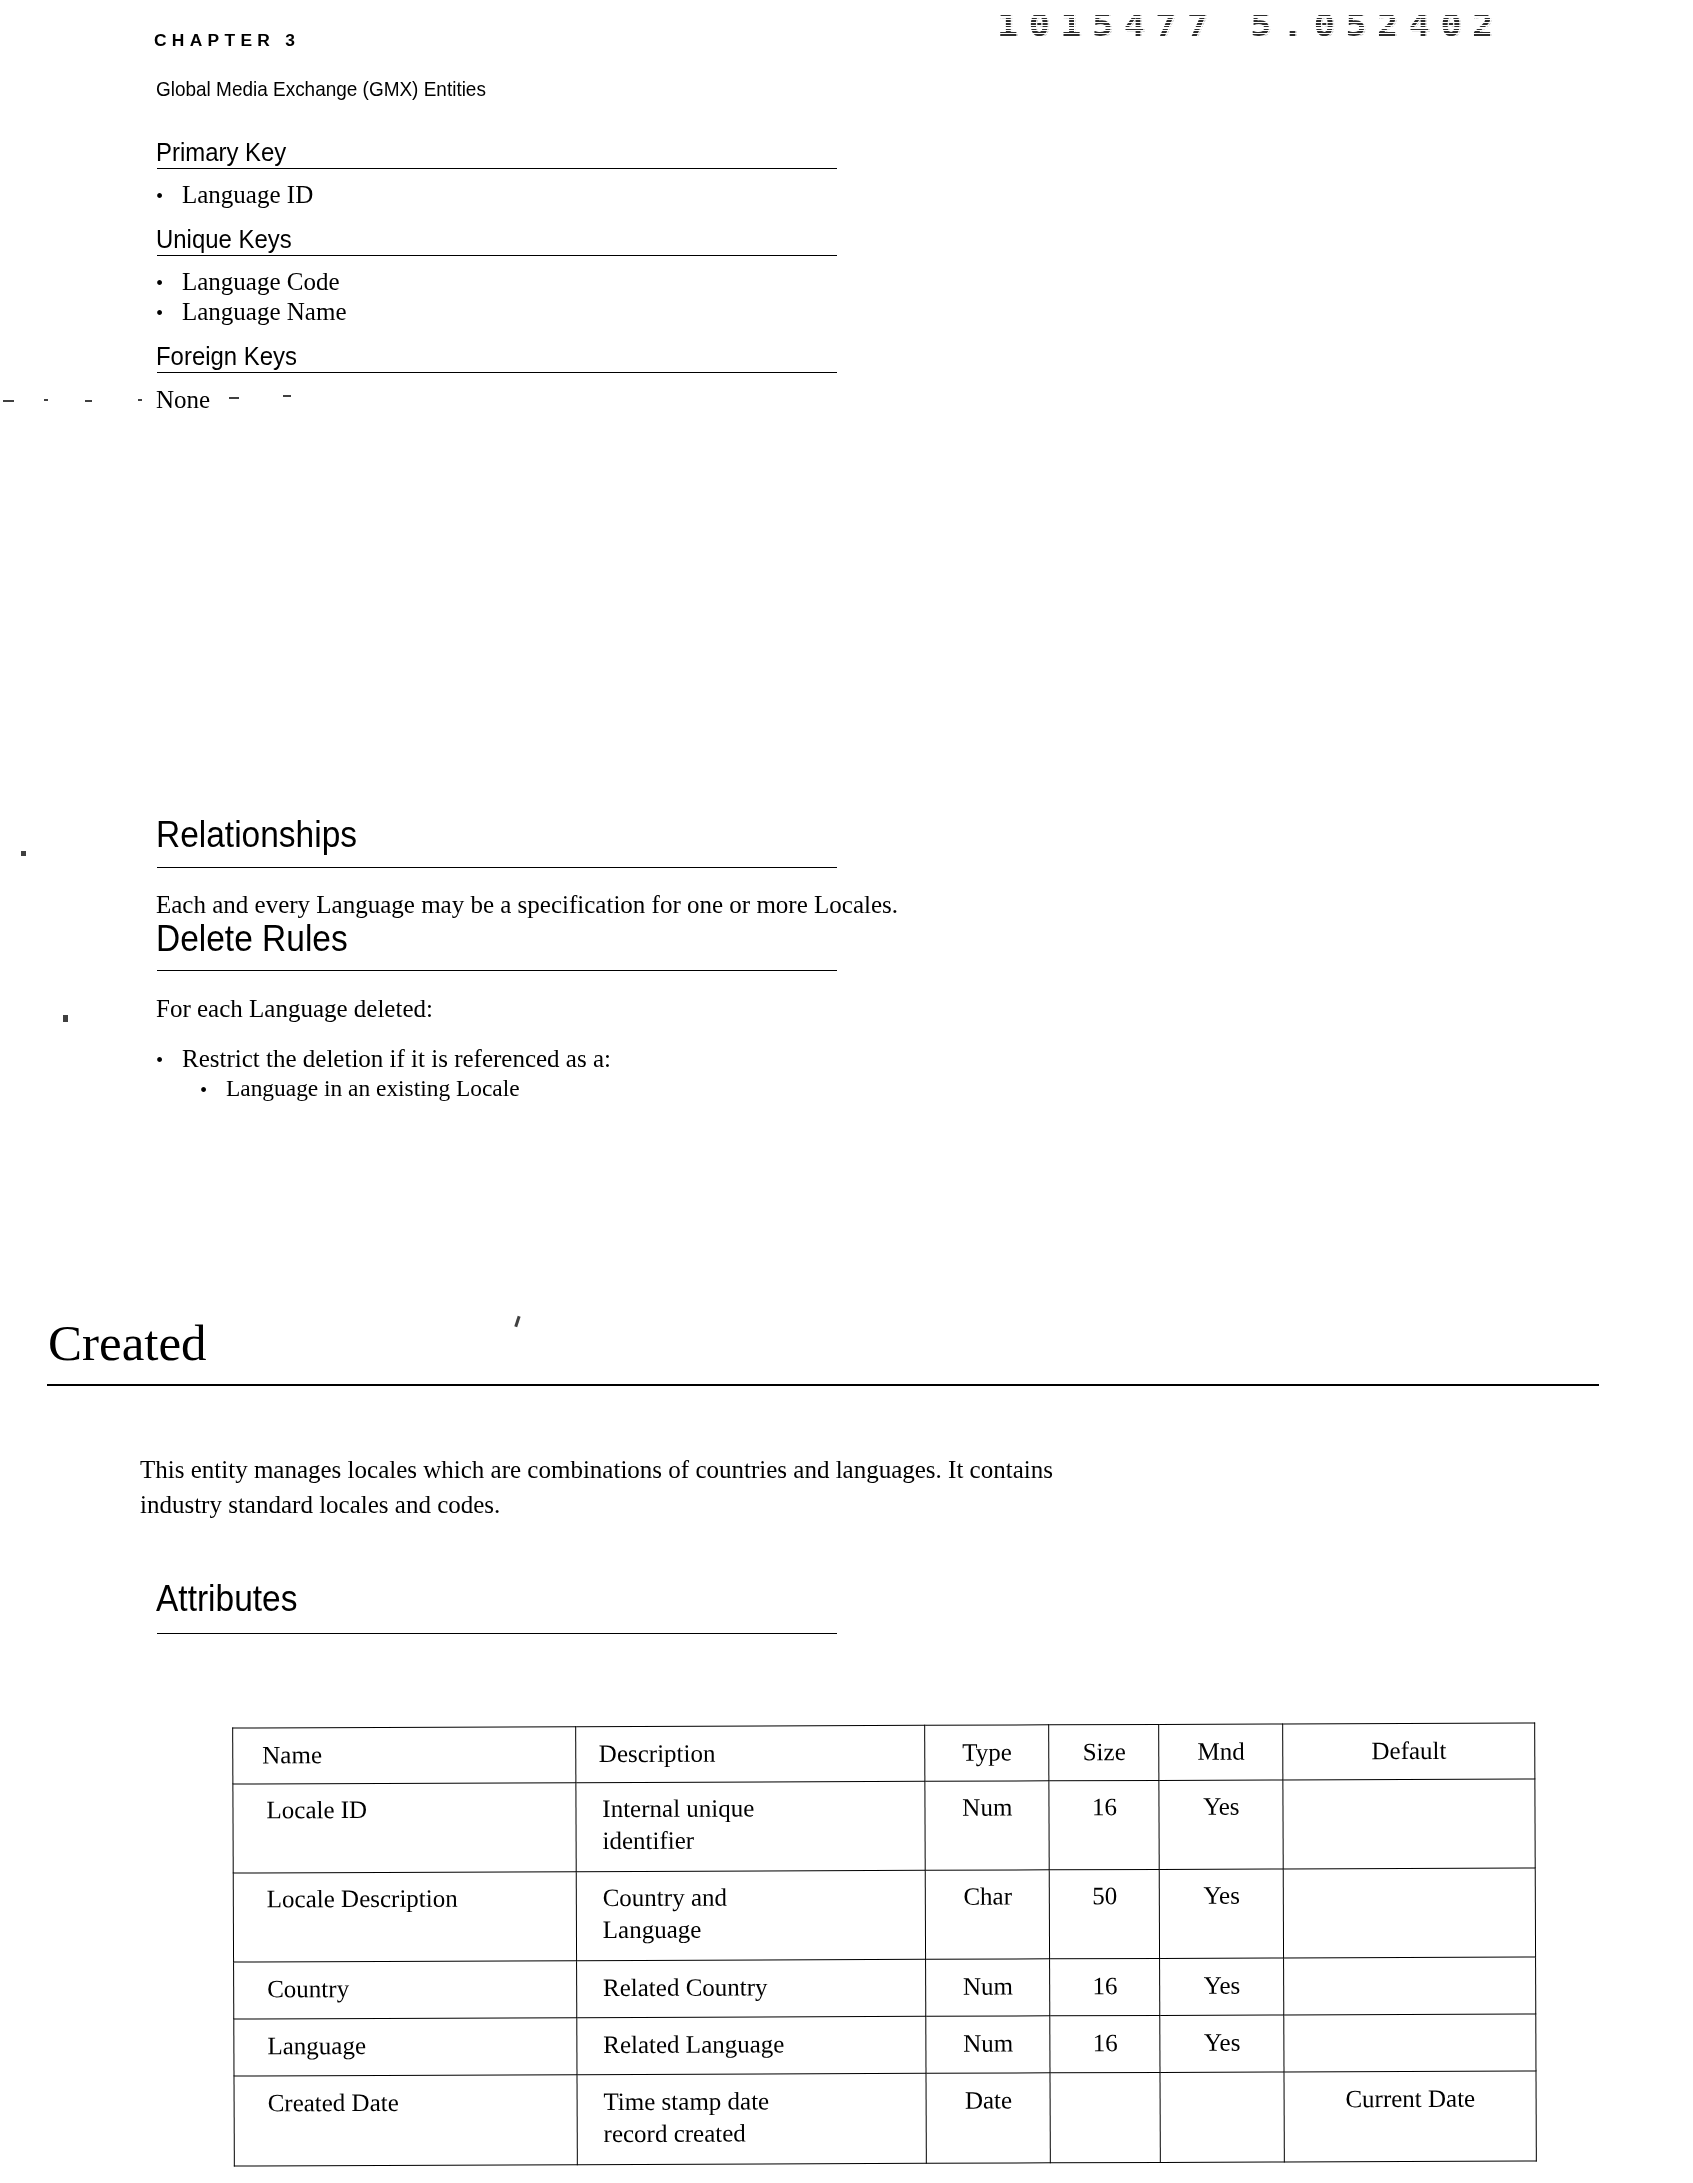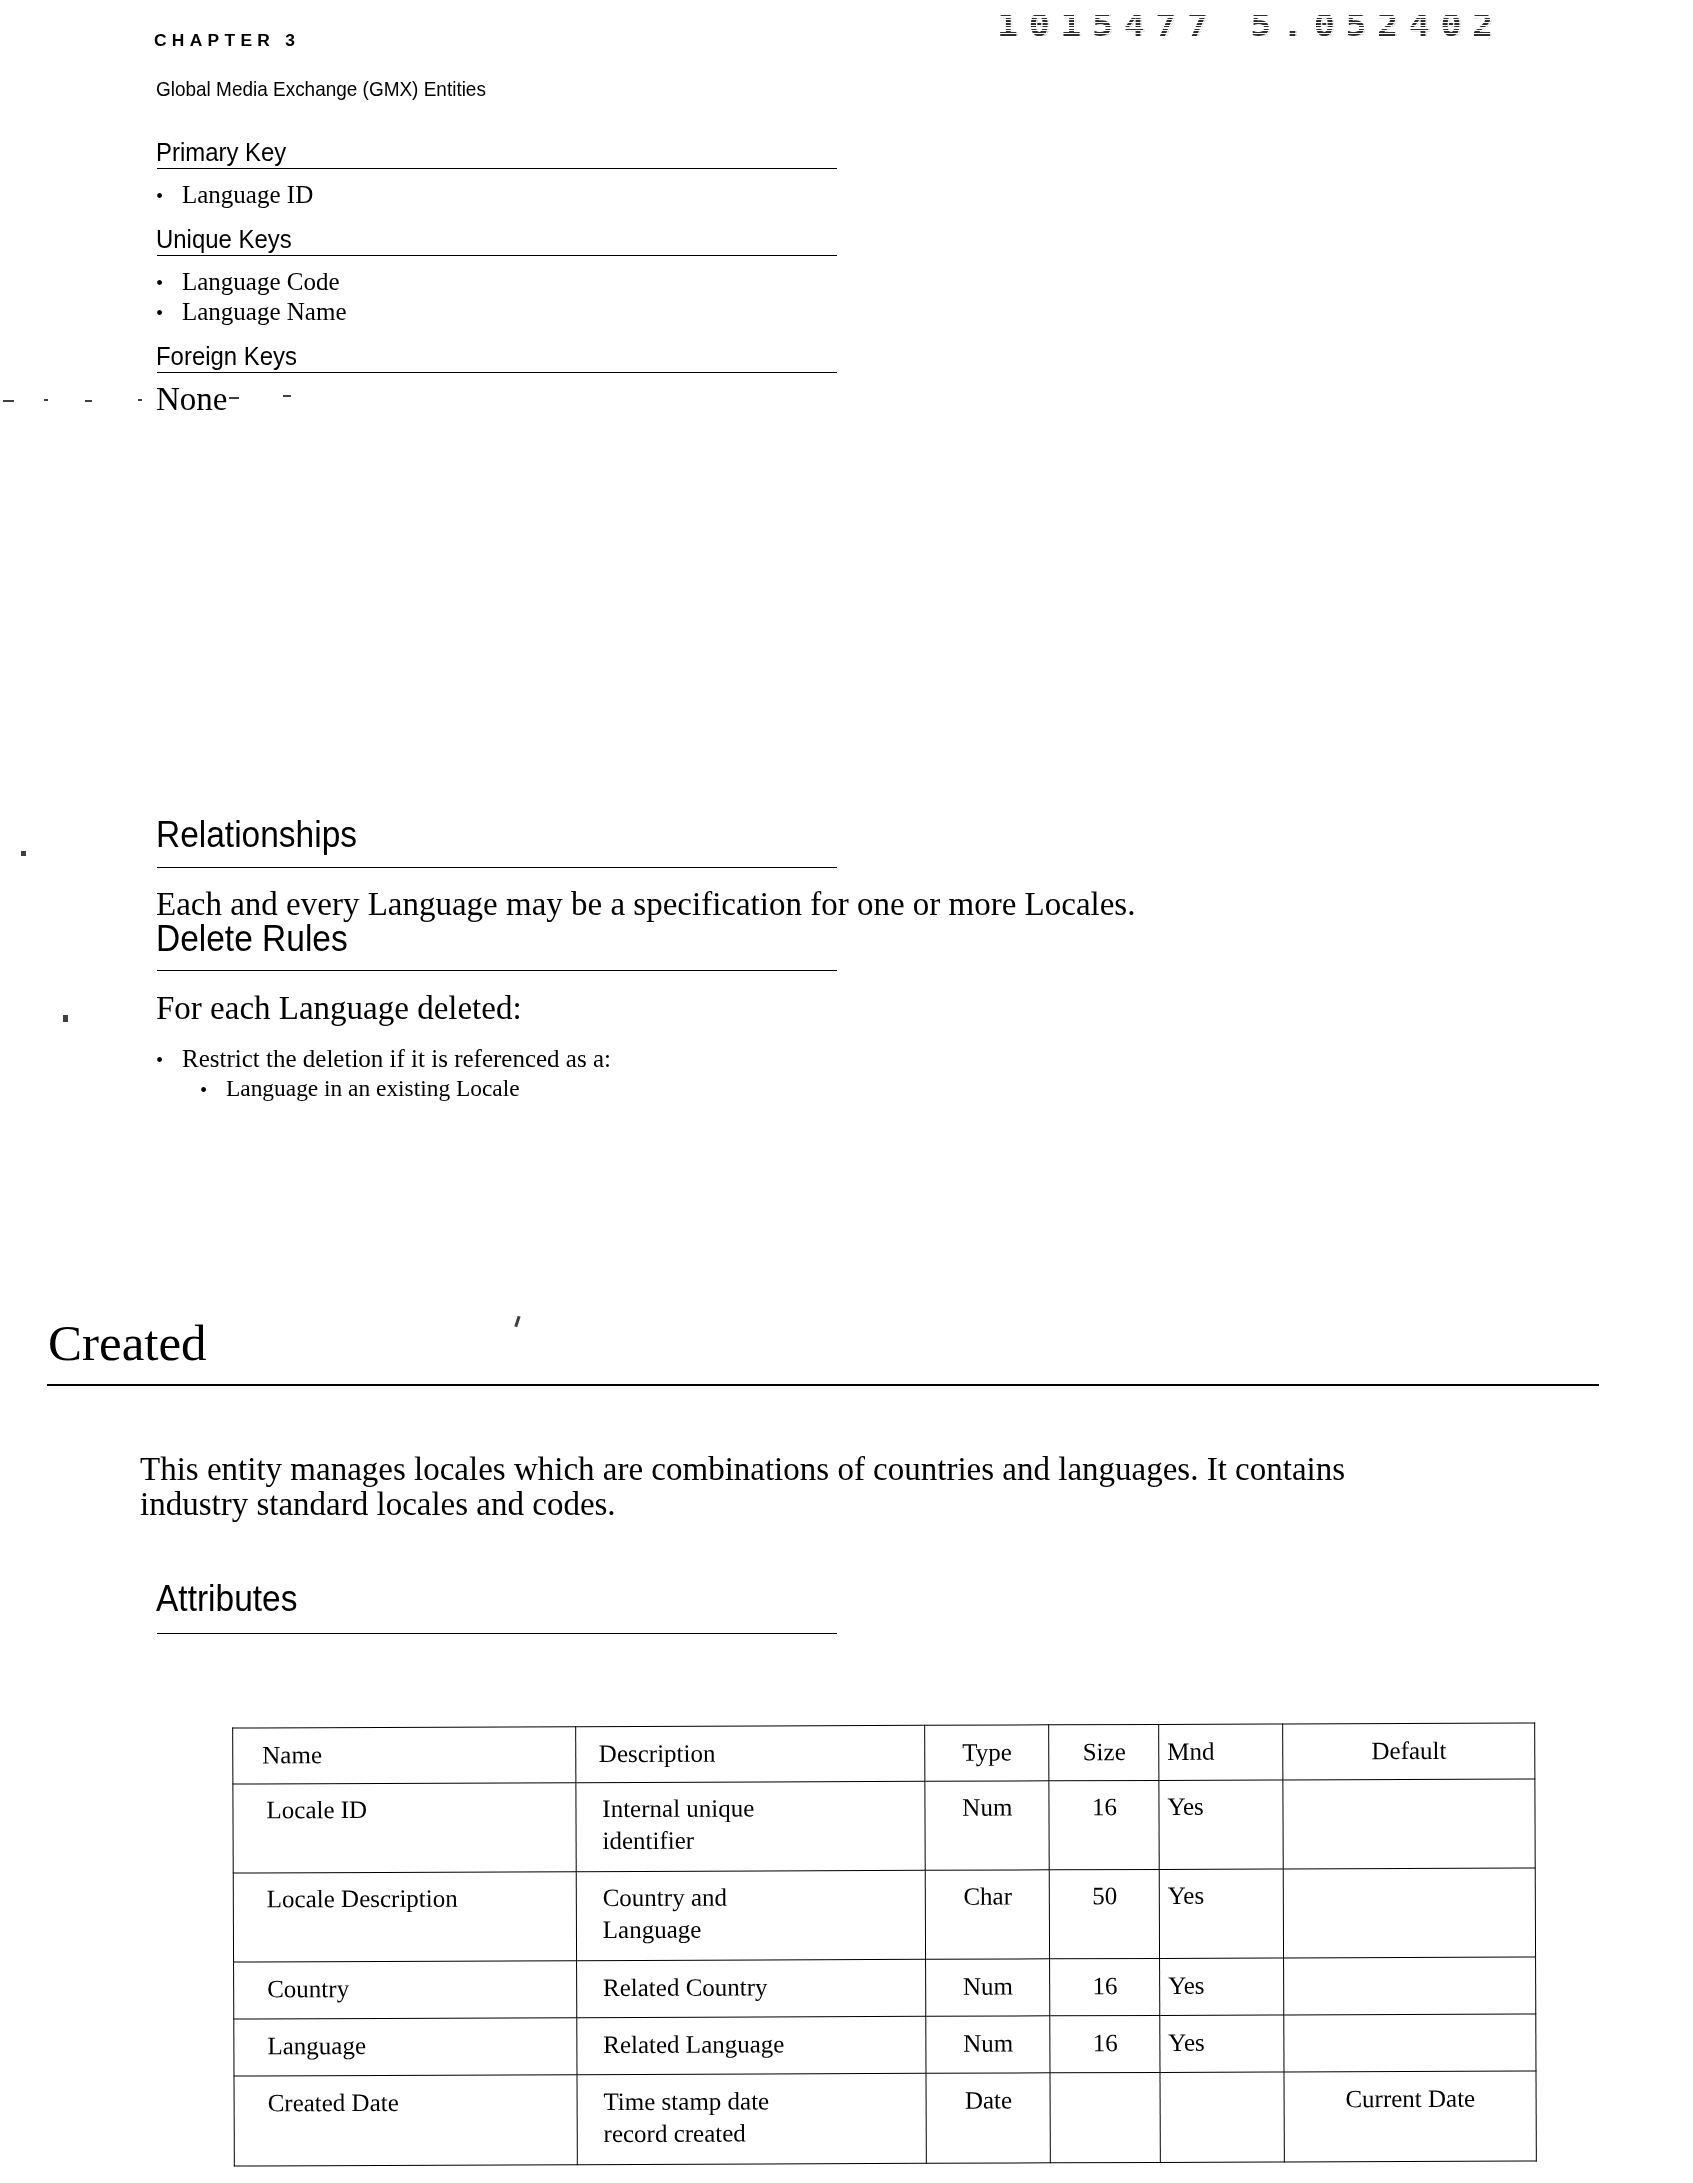--- a/index.html
+++ b/index.html
@@ -94,21 +94,21 @@
   .rule {
     position: absolute;
     height: 0;
     border-top: 1.5px solid #000;
   }
   .rule.thick { border-top-width: 2.3px; }
 
   .para {
     position: absolute;
     font-family: "Liberation Serif", "DejaVu Serif", serif;
-    font-size: 33px;
+    font-size: 25px;
     line-height: 35px;
     white-space: pre-line;
   }
 
   .bullet-row {
     position: absolute;
     display: flex;
     align-items: flex-start;
     font-family: "Liberation Serif", "DejaVu Serif", serif;
     font-size: 25px;
@@ -144,21 +144,21 @@
     border: 1.5px solid #000;
     padding: 10.6px 7.6px 13.6px 7.6px;
     vertical-align: top;
     line-height: 32px;
   }
   .attr-table tr.head td { padding-bottom: 12px; }
   .c-name   { width: 317px; padding-left: 33px !important; }
   .c-desc   { width: 332px; padding-left: 26px !important; }
   .c-type   { width: 113px; text-align: center; }
   .c-size   { width: 98px; text-align: center; }
-  .c-mnd    { width: 113px; }
+  .c-mnd    { width: 113px; text-align: center; }
   .c-def    { width: 249px; text-align: center; }
   .attr-table tr.head .c-name { padding-left: 29px !important; }
   .attr-table tr.head .c-desc { padding-left: 22.7px !important; margin-top: 30px; }
 </style>
 </head>
 <body>
 
 <div class="page">
 
   <div class="stamp">1015477 5.052402</div>

